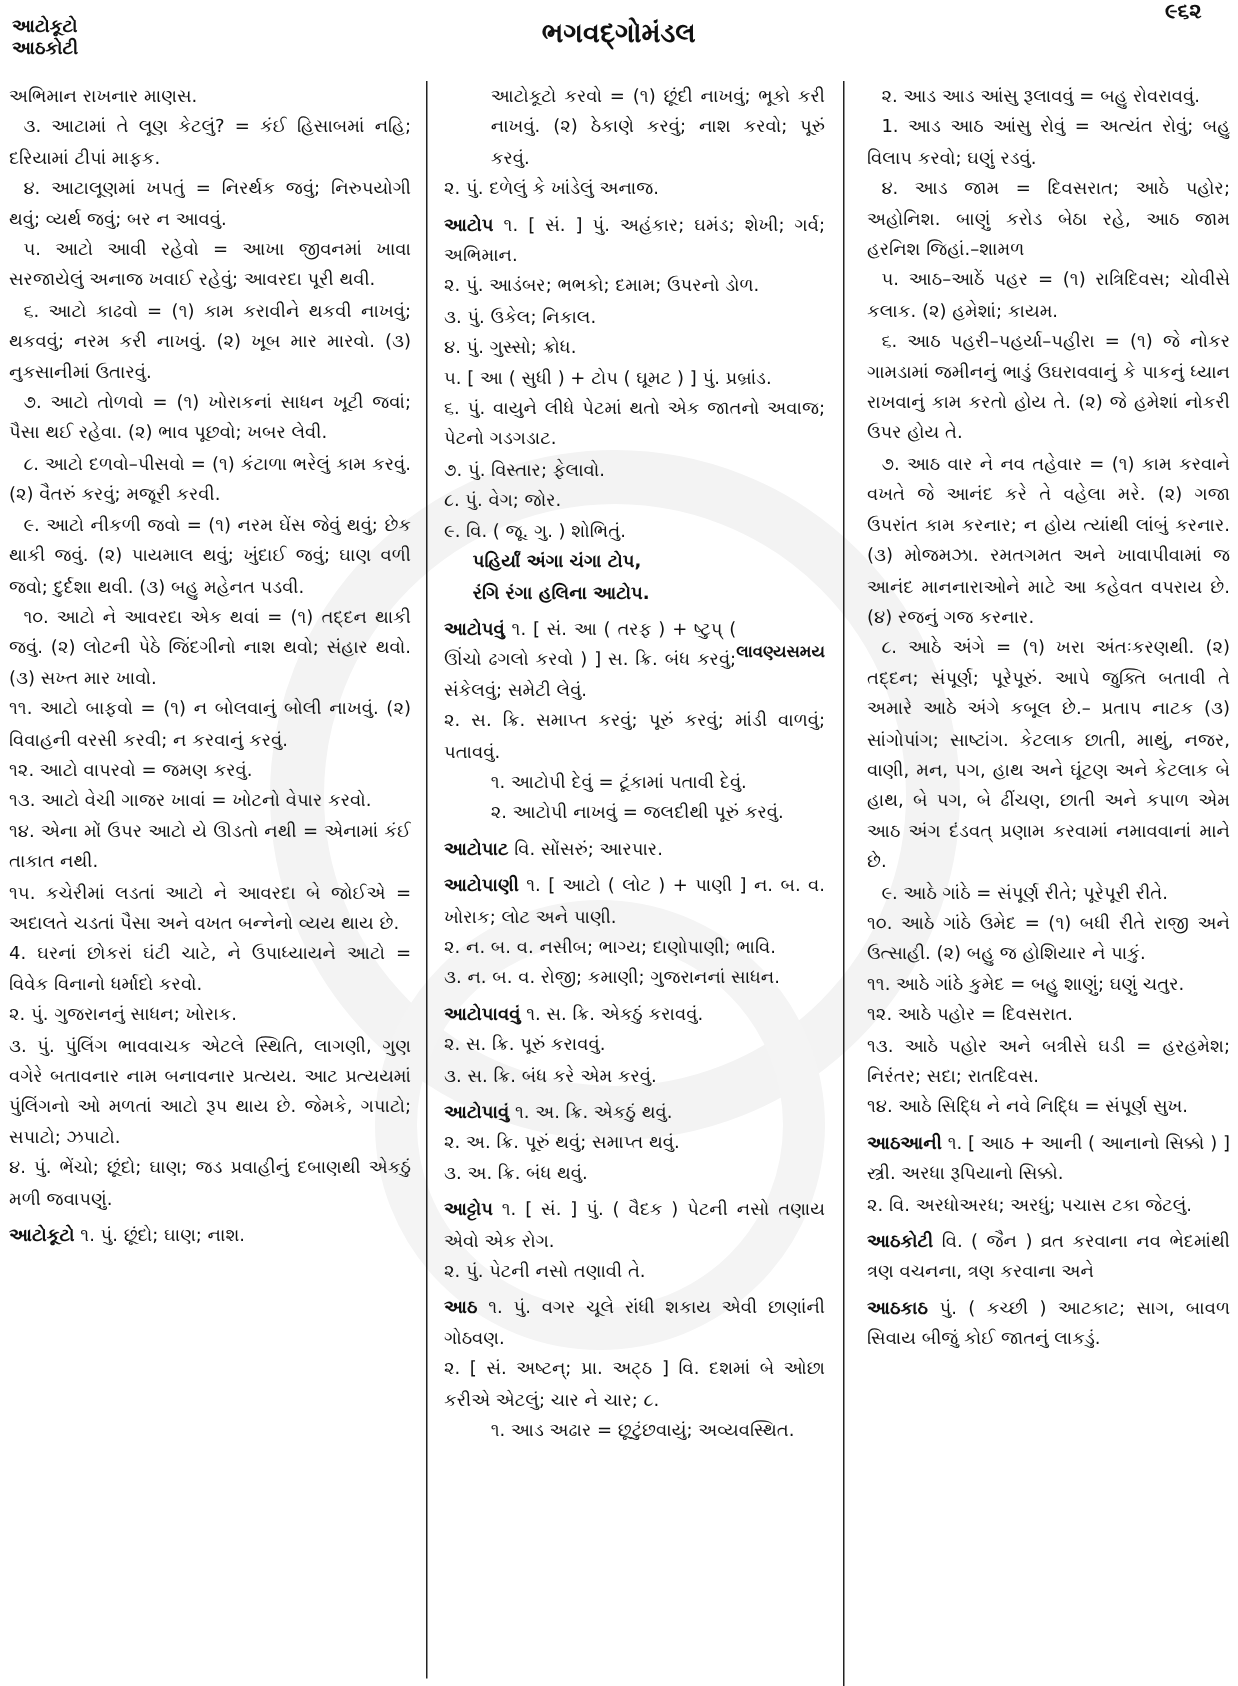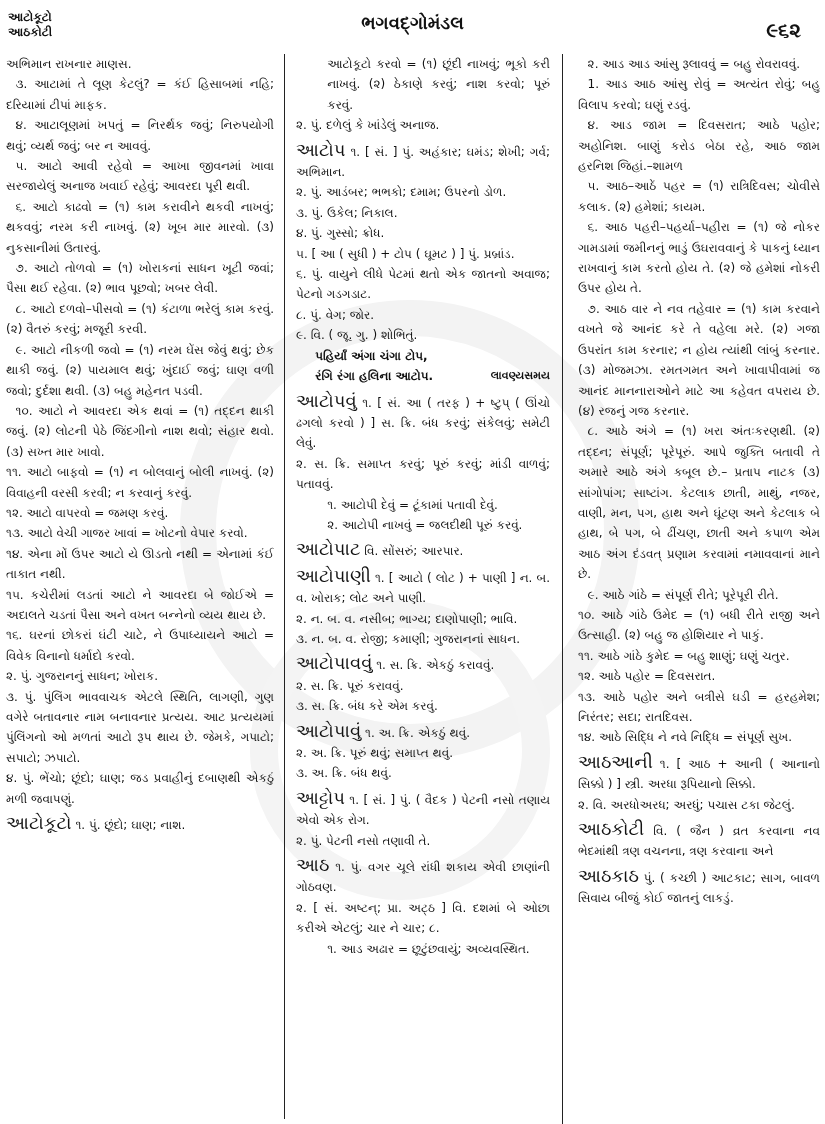--- a/index.html
+++ b/index.html
@@ -11,40 +11,40 @@
     position: absolute; left: 180px; top: 300px; width: 460px; height: 460px;
     border-radius: 50%; border: 36px solid #f3f3f3; box-sizing: border-box; z-index: 0;
   }
   .watermark2 {
     position: absolute; left: 250px; top: 600px; width: 300px; height: 300px;
     border-radius: 50%; border: 28px solid #f4f4f4; box-sizing: border-box; z-index: 0;
   }
   .header { position: absolute; left: 0; top: 0; width: 825px; height: 50px; z-index: 1; }
   .guide { position: absolute; left: 8px; top: 10px; font-weight: bold; font-size: 12px; line-height: 15px; }
   .running-title { position: absolute; left: 0; right: 0; top: 12px; text-align: center; font-weight: bold; font-size: 18px; }
-  .page-number { position: absolute; right: 24px; top: 18px; font-weight: bold; font-size: 20px; }
+  .page-number { position: absolute; right: 24px; top: 0; font-weight: bold; font-size: 14px; }
   .columns { position: absolute; top: 54px; left: 0; width: 801px; height: 1066px; z-index: 1; }
   .col {
     position: absolute; top: 0; bottom: 0; box-sizing: border-box;
     font-size: 12px; line-height: 20.4px; text-align: justify; overflow: hidden;
   }
   .col1 { left: 6px; width: 268px; }
   .col2 { left: 296px; width: 254px; }
   .col3 { left: 578px; width: 242px; }
   .rule { position: absolute; top: 0; width: 1px; background: #222; }
   .rule1 { left: 284px; height: 1065px; }
   .rule2 { left: 562px; height: 1070px; }
   .p { margin: 0; padding-left: 1.2em; text-indent: 0; }
   .p.cont { padding-left: 0; }
   .p.ind { text-indent: 0.8em; padding-left: 0; }
   .p.sub { padding-left: 2.6em; }
   .p.verse { padding-left: 1.6em; font-weight: bold; }
   .entry { margin: 4px 0 0 0; }
-  .hw { font-weight: normal; font-size: 18px; }
-  .src { float: right; font-size: 11px; }
+  .hw { font-weight: bold; font-size: 12px; }
+  .src { float: right; font-size: 11px; margin-top: 40px; }
 </style>
 </head>
 <body>
 
 <div class="watermark"></div>
 <div class="watermark2"></div>
 
 <div class="header">
   <div class="guide">
     <div>આટોકૂટો</div>
@@ -63,36 +63,37 @@
       <p class="p ind"><span>૬. આટો કાઢવો = (૧) કામ કરાવીને થકવી નાખવું; થકવવું; નરમ કરી નાખવું. (૨) ખૂબ માર મારવો. (૩) નુકસાનીમાં ઉતારવું.</span></p>
       <p class="p ind"><span>૭. આટો તોળવો = (૧) ખોરાકનાં સાધન ખૂટી જવાં; પૈસા થઈ રહેવા. (૨) ભાવ પૂછવો; ખબર લેવી.</span></p>
       <p class="p ind"><span>૮. આટો દળવો–પીસવો = (૧) કંટાળા ભરેલું કામ કરવું. (૨) વૈતરું કરવું; મજૂરી કરવી.</span></p>
       <p class="p ind"><span>૯. આટો નીકળી જવો = (૧) નરમ ઘેંસ જેવું થવું; છેક થાકી જવું. (૨) પાયમાલ થવું; ખુંદાઈ જવું; ઘાણ વળી જવો; દુર્દશા થવી. (૩) બહુ મહેનત પડવી.</span></p>
       <p class="p ind"><span>૧૦. આટો ને આવરદા એક થવાં = (૧) તદ્દન થાકી જવું. (૨) લોટની પેઠે જિંદગીનો નાશ થવો; સંહાર થવો. (૩) સખ્ત માર ખાવો.</span></p>
       <p class="p cont"><span>૧૧. આટો બાફવો = (૧) ન બોલવાનું બોલી નાખવું. (૨) વિવાહની વરસી કરવી; ન કરવાનું કરવું.</span></p>
       <p class="p cont"><span>૧૨. આટો વાપરવો = જમણ કરવું.</span></p>
       <p class="p cont"><span>૧૩. આટો વેચી ગાજર ખાવાં = ખોટનો વેપાર કરવો.</span></p>
       <p class="p cont"><span>૧૪. એના મોં ઉપર આટો યે ઊડતો નથી = એનામાં કંઈ તાકાત નથી.</span></p>
       <p class="p cont"><span>૧૫. કચેરીમાં લડતાં આટો ને આવરદા બે જોઈએ = અદાલતે ચડતાં પૈસા અને વખત બન્નેનો વ્યય થાય છે.</span></p>
-      <p class="p cont"><span>૧૬. ઘરનાં છોકરાં ઘંટી ચાટે, ને ઉપાધ્યાયને આટો = વિવેક વિનાનો ધર્માદો કરવો.</span></p>
+      <p class="p cont"><span>4. ઘરનાં છોકરાં ઘંટી ચાટે, ને ઉપાધ્યાયને આટો = વિવેક વિનાનો ધર્માદો કરવો.</span></p>
       <p class="p cont"><span>૨. પું. ગુજરાનનું સાધન; ખોરાક.</span></p>
       <p class="p cont"><span>૩. પું. પુંલિંગ ભાવવાચક એટલે સ્થિતિ, લાગણી, ગુણ વગેરે બતાવનાર નામ બનાવનાર પ્રત્યય. આટ પ્રત્યયમાં પુંલિંગનો ઓ મળતાં આટો રૂપ થાય છે. જેમકે, ગપાટો; સપાટો; ઝપાટો.</span></p>
       <p class="p cont"><span>૪. પું. ભેંચો; છૂંદો; ઘાણ; જડ પ્રવાહીનું દબાણથી એકઠું મળી જવાપણું.</span></p>
       <p class="p cont entry"><span class="hw">આટોકૂટો</span> <span>૧. પું. છૂંદો; ઘાણ; નાશ.</span></p>
     </div>
   <div class="rule rule1"></div>
   <div class="col col2">
       <p class="p sub"><span>આટોકૂટો કરવો = (૧) છૂંદી નાખવું; ભૂકો કરી નાખવું. (૨) ઠેકાણે કરવું; નાશ કરવો; પૂરું કરવું.</span></p>
       <p class="p cont"><span>૨. પું. દળેલું કે ખાંડેલું અનાજ.</span></p>
       <p class="p cont entry"><span class="hw">આટોપ</span> <span>૧. [ સં. ] પું. અહંકાર; ઘમંડ; શેખી; ગર્વ; અભિમાન.</span></p>
       <p class="p cont"><span>૨. પું. આડંબર; ભભકો; દમામ; ઉપરનો ડોળ.</span></p>
       <p class="p cont"><span>૩. પું. ઉકેલ; નિકાલ.</span></p>
       <p class="p cont"><span>૪. પું. ગુસ્સો; ક્રોધ.</span></p>
       <p class="p cont"><span>૫. [ આ ( સુધી ) + ટોપ ( ઘૂમટ ) ] પું. પ્રબ્રાંડ.</span></p>
       <p class="p cont"><span>૬. પું. વાયુને લીધે પેટમાં થતો એક જાતનો અવાજ; પેટનો ગડગડાટ.</span></p>
+      <p class="p cont"><span>૭. પું. વિસ્તાર; ફેલાવો.</span></p>
       <p class="p cont"><span>૮. પું. વેગ; જોર.</span></p>
       <p class="p cont"><span>૯. વિ. ( જૂ. ગુ. ) શોભિતું.</span></p>
       <p class="p verse"><span>પહિર્યાં અંગા ચંગા ટોપ,</span></p>
       <p class="p verse"><span>રંગિ રંગા હલિના આટોપ.</span><span class="src">લાવણ્યસમય</span></p>
       <p class="p cont entry"><span class="hw">આટોપવું</span> <span>૧. [ સં. આ ( તરફ ) + ષ્ટુપ્ ( ઊંચો ઢગલો કરવો ) ] સ. ક્રિ. બંધ કરવું; સંકેલવું; સમેટી લેવું.</span></p>
       <p class="p cont"><span>૨. સ. ક્રિ. સમાપ્ત કરવું; પૂરું કરવું; માંડી વાળવું; પતાવવું.</span></p>
       <p class="p sub"><span>૧. આટોપી દેવું = ટૂંકામાં પતાવી દેવું.</span></p>
       <p class="p sub"><span>૨. આટોપી નાખવું = જલદીથી પૂરું કરવું.</span></p>
       <p class="p cont entry"><span class="hw">આટોપાટ</span> <span>વિ. સોંસરું; આરપાર.</span></p>
       <p class="p cont entry"><span class="hw">આટોપાણી</span> <span>૧. [ આટો ( લોટ ) + પાણી ] ન. બ. વ. ખોરાક; લોટ અને પાણી.</span></p>

